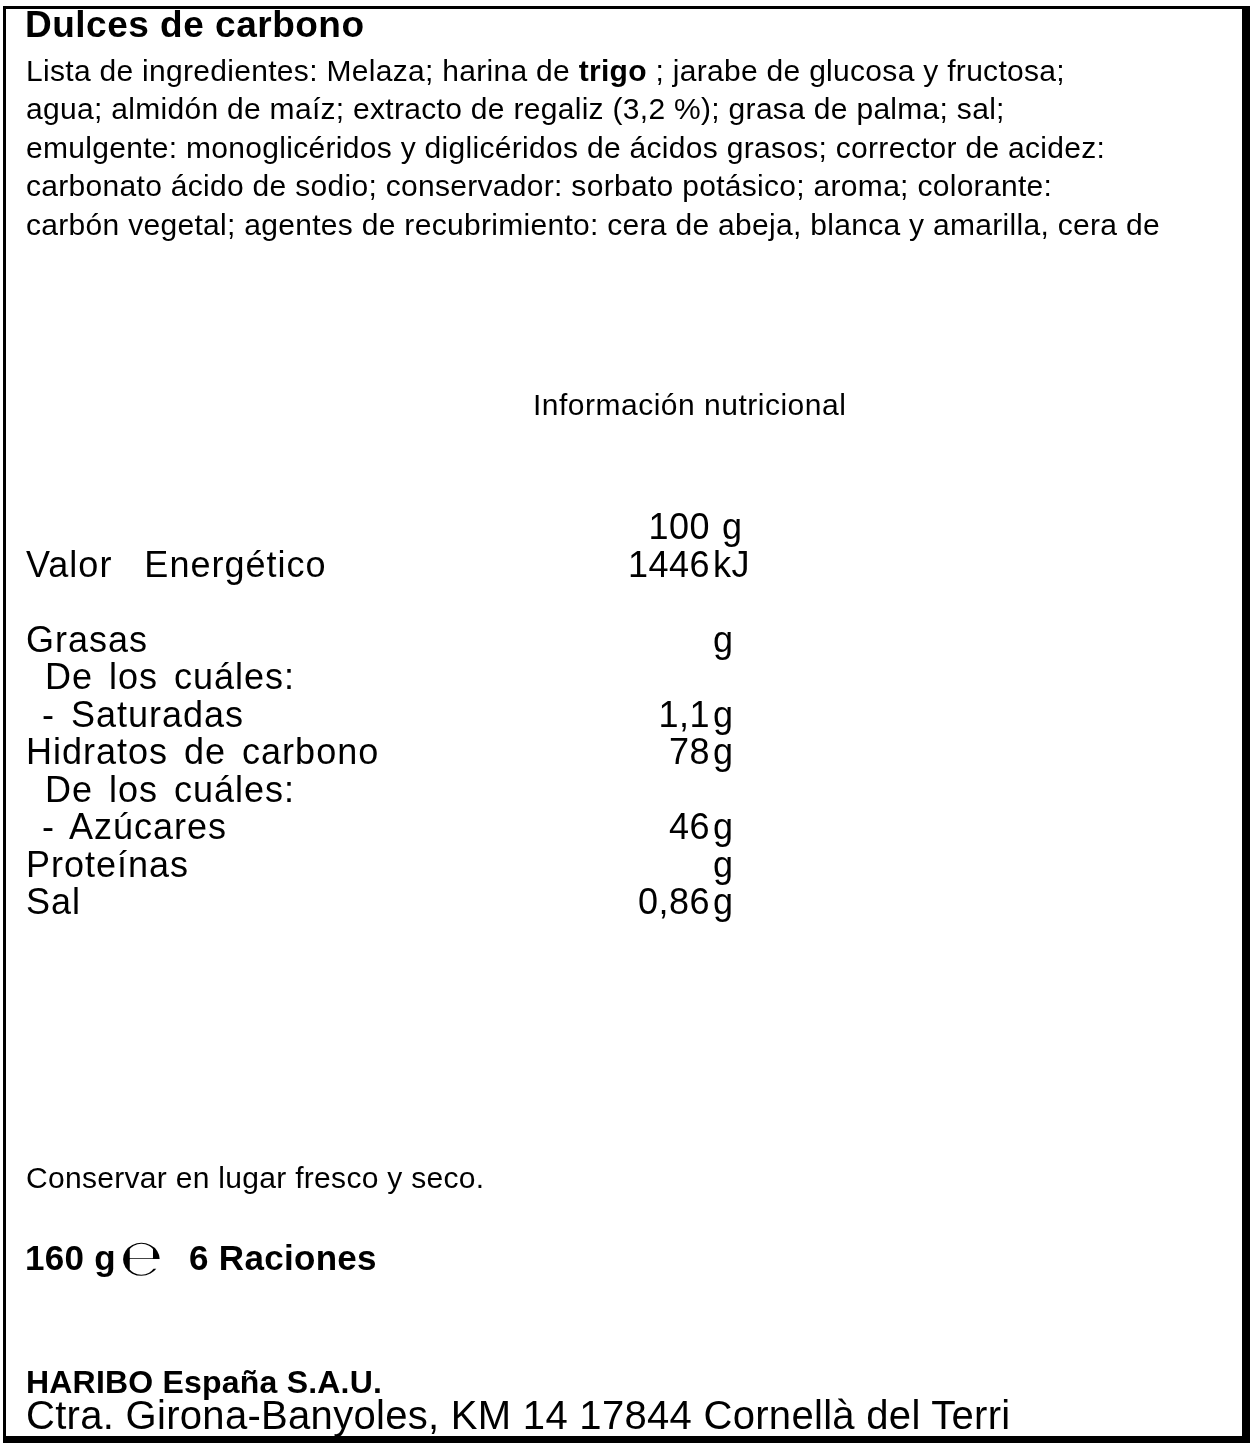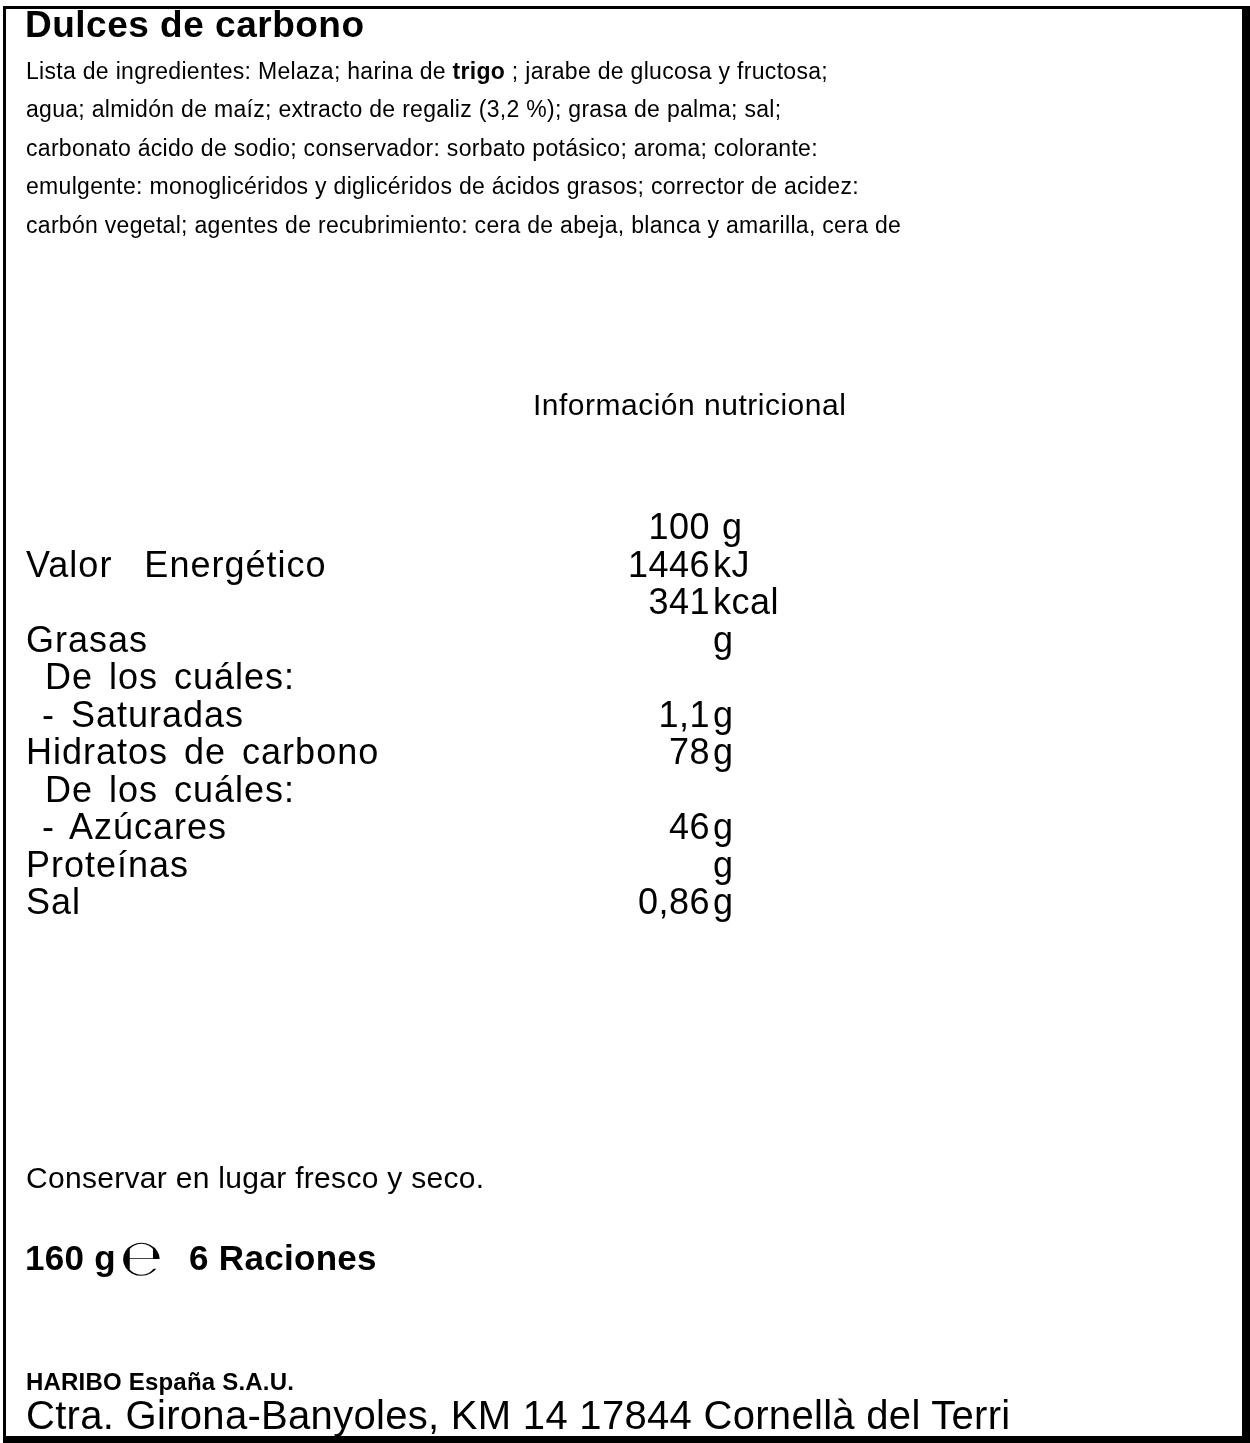--- a/index.html
+++ b/index.html
@@ -14,21 +14,21 @@
     border-left:3px solid #000;border-top:3px solid #000;
     border-right:8px solid #000;border-bottom:7px solid #000;
     pointer-events:none;
   }
   .title{
     position:absolute;left:25px;top:2px;margin:0;
     font-size:37px;font-weight:bold;letter-spacing:0.5px;line-height:46px;
   }
   .ingredients{
     position:absolute;left:26px;top:52px;width:1200px;
-    font-size:23px;line-height:38.4px;letter-spacing:0.3px;
+    font-size:30px;line-height:38.4px;letter-spacing:0.3px;
   }
   .ing-line{white-space:pre;}
   .ing-line .b{font-weight:bold;}
   .nutri-heading{
     position:absolute;left:533px;top:386px;
     font-size:30px;letter-spacing:0.5px;line-height:38px;
   }
   .nutri-table{
     position:absolute;left:0;top:508px;width:1250px;height:413px;
     font-size:36px;
@@ -56,57 +56,53 @@
     font-size:35px;font-weight:bold;letter-spacing:0.3px;line-height:44px;
   }
   .weight-line .esign{
     font-family:"DejaVu Sans", sans-serif;
     font-weight:400;font-size:50px;line-height:0;
     position:relative;top:5px;margin-left:4px;
   }
   .weight-line .servings{margin-left:26px;}
   .mfr-name{
     position:absolute;left:26px;top:1362px;
-    font-size:24px;font-weight:bold;letter-spacing:0.2px;line-height:40px;
+    font-size:32px;font-weight:bold;letter-spacing:0.2px;line-height:40px;
   }
   .mfr-addr{
     position:absolute;left:26px;top:1396px;
     font-size:40px;letter-spacing:0.3px;line-height:39px;white-space:pre;
   }
 </style>
 </head>
 <body>
 
 <div class="frame"></div>
 
 <h1 class="title">Dulces de carbono</h1>
 
 <div class="ingredients" id="ingredients">
     <div class="ing-line"><span>Lista de ingredientes: Melaza; harina de </span><span class="b">trigo</span><span> ; jarabe de glucosa y fructosa;</span></div>
     <div class="ing-line"><span>agua; almidón de maíz; extracto de regaliz (3,2 %); grasa de palma; sal;</span></div>
+    <div class="ing-line"><span>emulgente: monoglicéridos y diglicéridos de ácidos grasos; corrector de acidez:</span></div>
     <div class="ing-line"><span>carbonato ácido de sodio; conservador: sorbato potásico; aroma; colorante:</span></div>
-    <div class="ing-line"><span>emulgente: monoglicéridos y diglicéridos de ácidos grasos; corrector de acidez:</span></div>
     <div class="ing-line"><span>carbón vegetal; agentes de recubrimiento: cera de abeja, blanca y amarilla, cera de</span></div>
   </div>
 
 <div class="nutri-heading">Información nutricional</div>
 
 <div class="nutri-table" id="nutriTable">
     <div class="nrow header" style="top: 0px;">
       <span class="num">100</span>
       <span class="unit">g</span>
     </div>
     <div class="nrow" style="top: 37.5px;">
       <span class="lbl">Valor  Energético</span>
       <span class="num">1446</span>
       <span class="unit">kJ</span>
-    </div>
-    <div class="nrow" style="top: 75px;">
-      <span class="num">341</span>
-      <span class="unit">kcal</span>
     </div>
     <div class="nrow" style="top: 112.5px;">
       <span class="lbl">Grasas</span>
       <span class="unit">g</span>
     </div>
     <div class="nrow ind1" style="top: 150px;">
       <span class="lbl">De los cuáles:</span>
     </div>
     <div class="nrow ind2" style="top: 187.5px;">
       <span class="lbl">- Saturadas</span>

